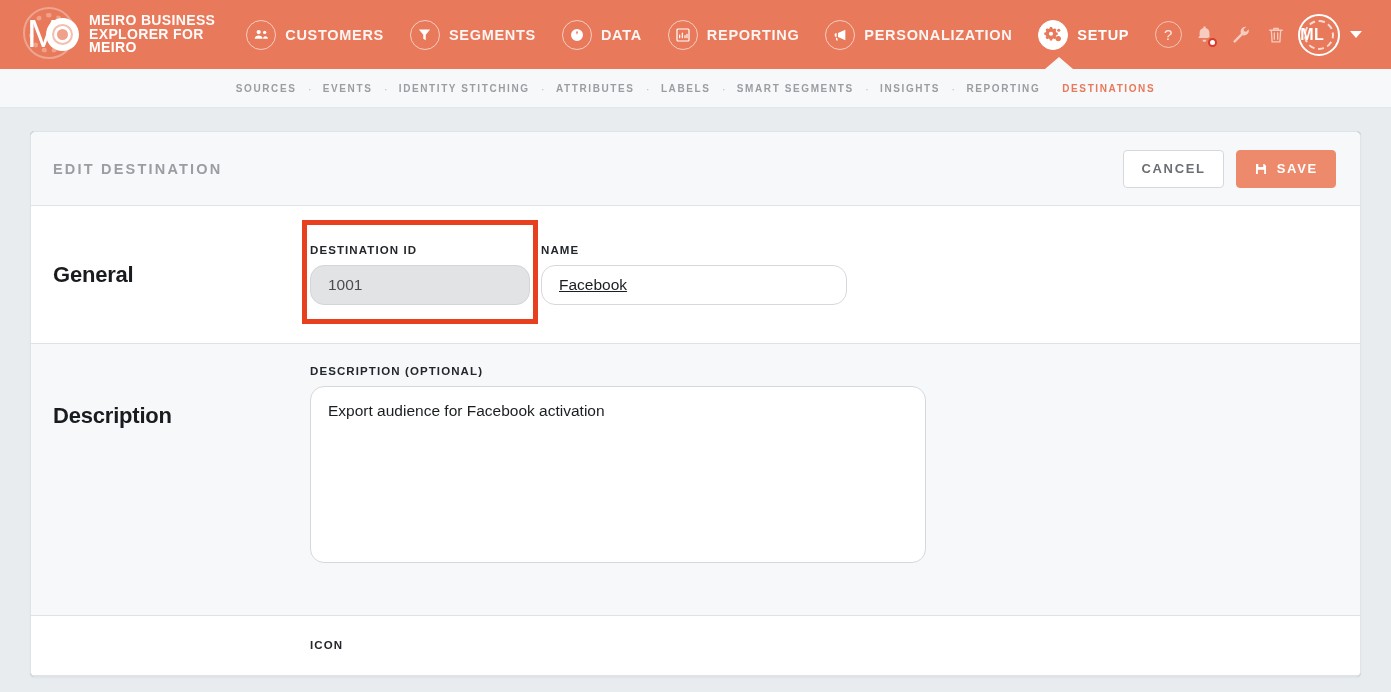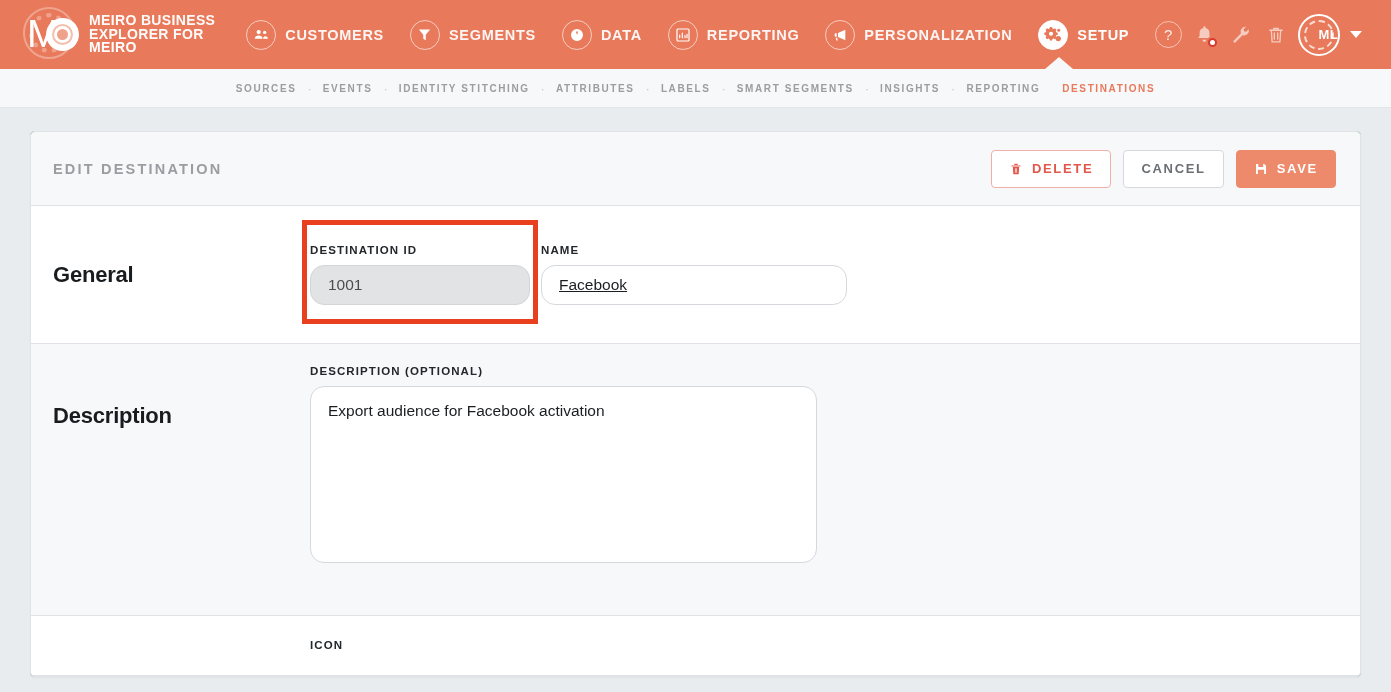--- a/index.html
+++ b/index.html
@@ -151,23 +151,23 @@
     border: 2px solid #e8795a;
     display: flex; align-items: center; justify-content: center;
   }
   .bell-badge i {
     width: 5px; height: 5px; border-radius: 50%; background: #fff; display: block;
   }
   .avatar {
     width: 42px; height: 42px;
     border-radius: 50%;
     border: 2.5px solid #ffffff;
-    display: flex; align-items: center; justify-content: flex-end;
+    display: flex; align-items: center; justify-content: flex-start;
     color: #ffffff;
-    font-size: 13px;
+    font-size: 16px;
     font-weight: 700;
     letter-spacing: 0.5px;
     margin-left: 6px;
     position: relative;
     cursor: pointer;
   }
   .avatar:before {
     content: "";
     position: absolute;
     left: 4px; top: 4px; right: 4px; bottom: 4px;
@@ -327,21 +327,21 @@
     background: transparent;
     pointer-events: none;
     z-index: 5;
   }
 
   .field-destid { width: 220px; padding-left: 13px; padding-top: 0; }
   .field-destid input { width: 220px; }
   .field-name { margin-left: 16px; }
   .field-name input { width: 306px; text-decoration: underline; }
   .field-desc { padding-left: 13px; padding-top: 21px; }
-  .field-desc textarea { width: 507px; height: 177px; }
+  .field-desc textarea { width: 616px; height: 177px; }
   .row-icon .fields { padding-left: 13px; padding-top: 23px; }
 </style>
 </head>
 <body>
 
 <div class="topbar">
 
   <div class="brand">
     <div class="brand-logo">
       <div class="ring"></div>
@@ -467,27 +467,20 @@
   <a>REPORTING</a>
   <a class="active">DESTINATIONS</a>
 </div>
 
 <div class="content">
   <div class="card">
 
     <div class="card-header">
       <div class="card-title">EDIT DESTINATION</div>
       <div class="hdr-actions">
-        <button class="btn btn-delete">
-          <svg width="14" height="14" viewBox="0 0 24 24">
-            <path d="M4.5 5.8h15v1.8h-15zM9.2 3.2h5.6v2.1H9.2zM6.6 8.6h10.8l-.8 12.2H7.4z" fill="#e2574c"></path>
-            <path d="M10.2 10.8h1.1v7.8h-1.1zM12.7 10.8h1.1v7.8h-1.1z" fill="#fff"></path>
-          </svg>
-          <span>DELETE</span>
-        </button>
         <button class="btn btn-cancel">
           <span>CANCEL</span>
         </button>
         <button class="btn btn-save">
           <svg width="14" height="14" viewBox="0 0 24 24">
             <path d="M3.4 3.4h14.2l3 3v14.2H3.4z" fill="#fff"></path>
             <path d="M7.4 3.4h8.4v5.2H7.4zM6.6 13.4h10.8v7.2H6.6z" fill="#ed8a6b"></path>
           </svg>
           <span>SAVE</span>
         </button>

